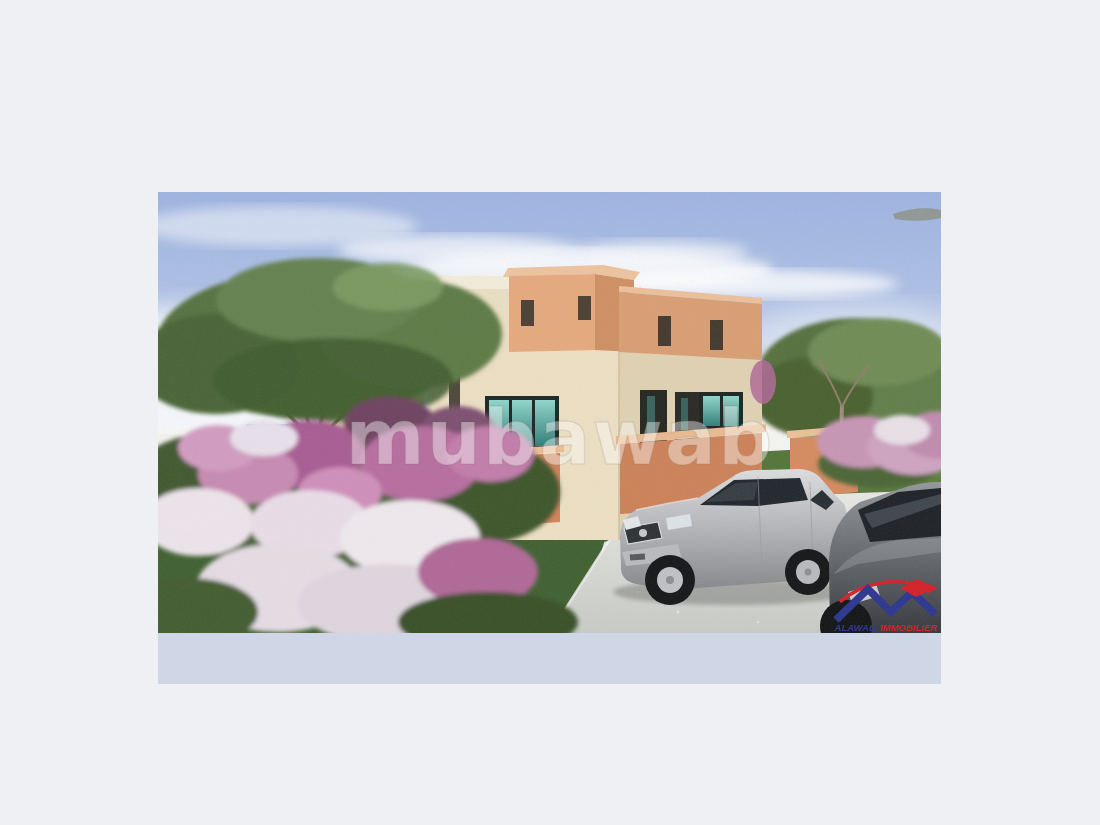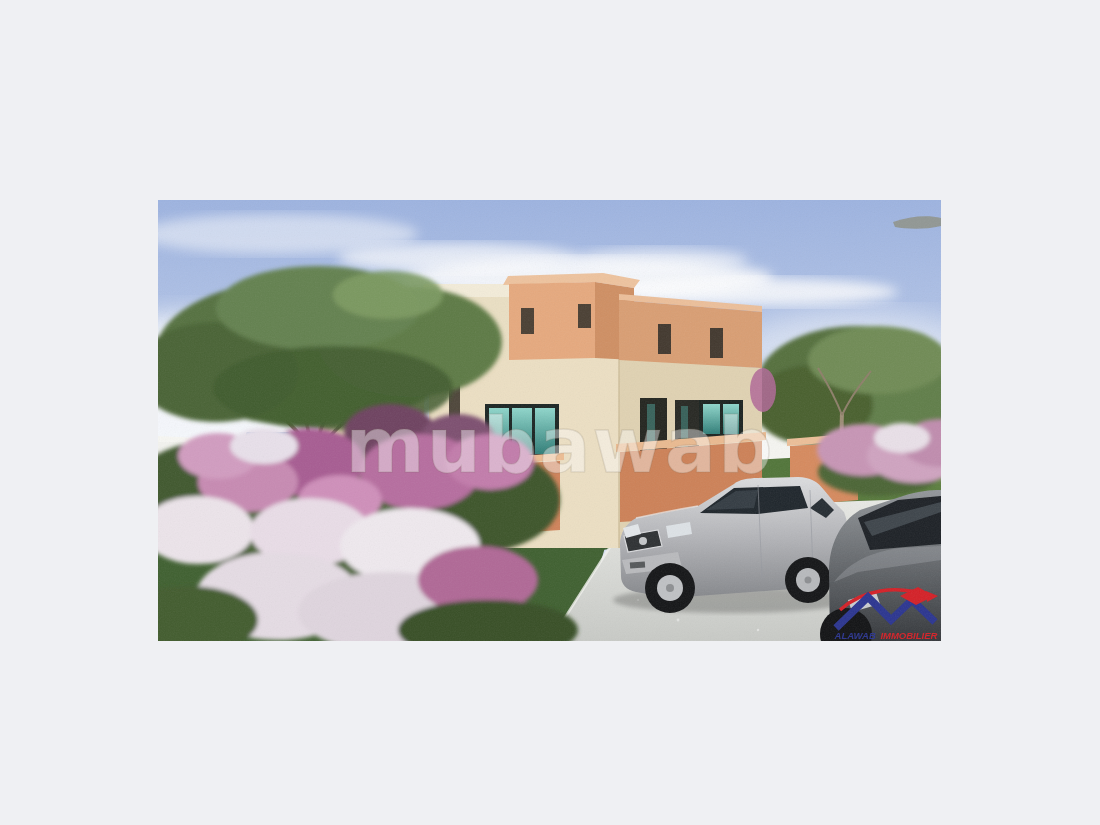--- a/index.html
+++ b/index.html
@@ -2,21 +2,21 @@
 <html><head>
 <meta charset="utf-8">
 <style>
   html,body{margin:0;padding:0;}
   body{
     width:1100px;height:825px;position:relative;overflow:hidden;
     background:#eff0f3;
     font-family:"DejaVu Sans","Liberation Sans",sans-serif;
   }
   .photo-frame{
-    position:absolute;left:158px;top:200px;width:783px;height:441px;
+    position:absolute;left:158px;top:192px;width:783px;height:492px;
     overflow:hidden;background:#cfd6e6;
   }
   .photo-frame svg{display:block;width:783px;height:441px;}
   .wm-text{
     font-family:"DejaVu Sans",sans-serif;
     font-weight:bold;
   }
   .logo-text{
     font-family:"Liberation Sans","DejaVu Sans",sans-serif;
     font-weight:bold;font-style:italic;

